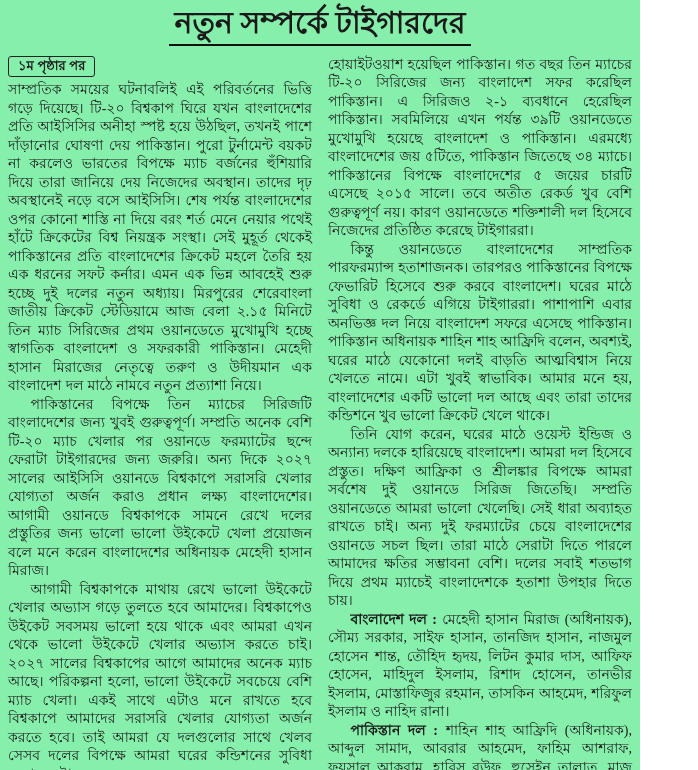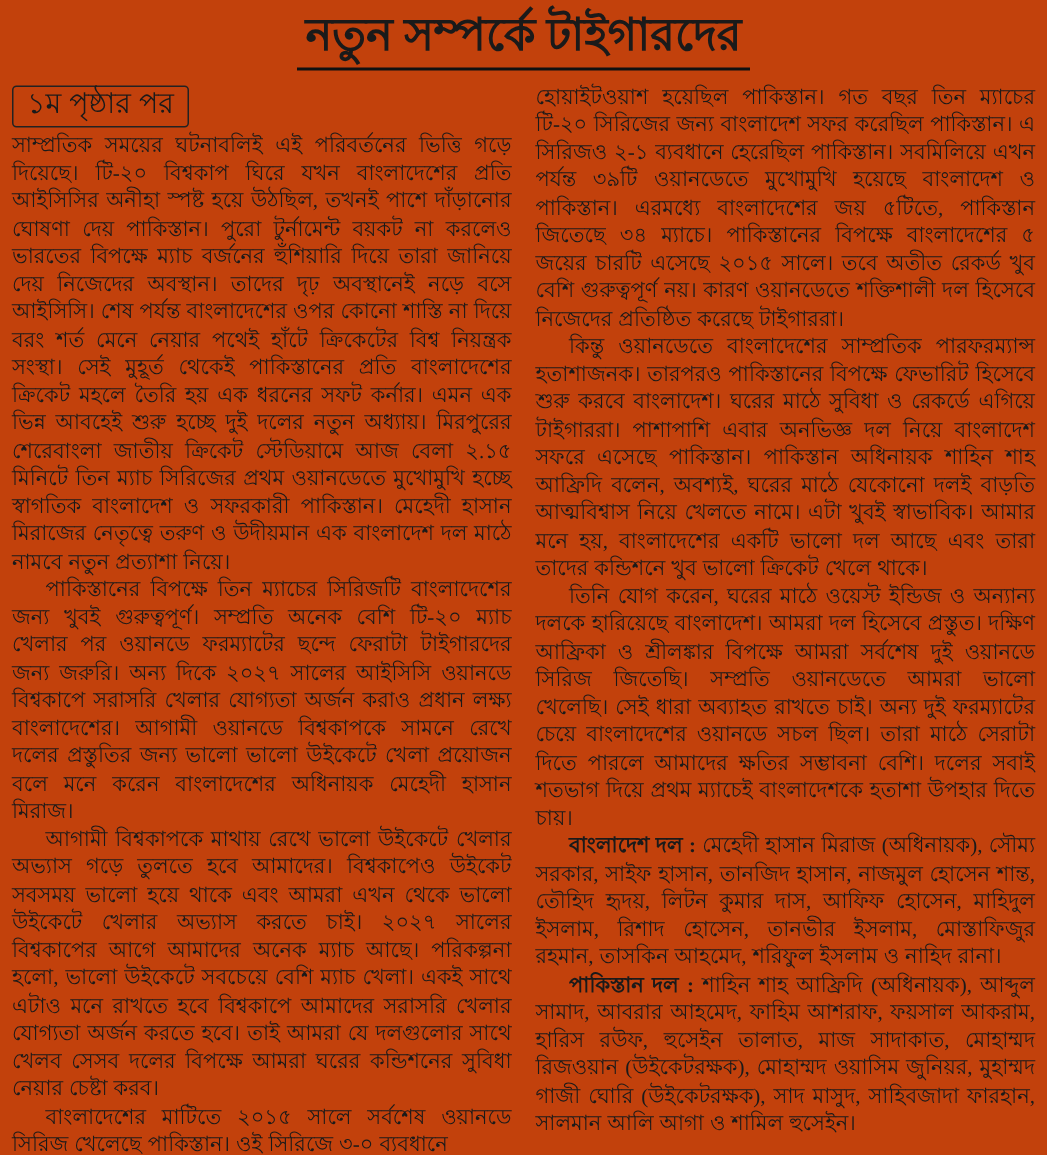--- a/index.html
+++ b/index.html
@@ -2,24 +2,24 @@
 <html lang="bn"><head>
 <meta charset="utf-8">
 <style>
   html, body {
     margin: 0;
     padding: 0;
     background: #ffffff;
   }
   .page {
     position: relative;
-    width: 698px;
+    width: 640px;
     height: 770px;
     box-sizing: border-box;
-    background: #c2410c;
+    background: #86efac;
     color: #1a1a1a;
     font-family: "Liberation Serif", "DejaVu Serif", serif;
     padding: 4px 8px 6px 8px;
     overflow: hidden;
   }
   .headline {
     text-align: center;
     margin: 0 0 10px 0;
     padding: 0;
   }
@@ -47,22 +47,22 @@
     margin: 0;
     text-indent: 1.6em;
   }
   .col p.flush {
     text-indent: 0;
   }
   .cont-badge {
     display: inline-block;
     border: 1.5px solid #222;
     border-radius: 3px;
-    font-weight: 400;
-    font-size: 19px;
+    font-weight: 700;
+    font-size: 13px;
     line-height: 1.2;
     padding: 1px 9px 3px 9px;
     margin: 0 0 4px 0;
   }
   .team-para strong {
     font-weight: 700;
   }
 </style>
 </head>
 <body>

